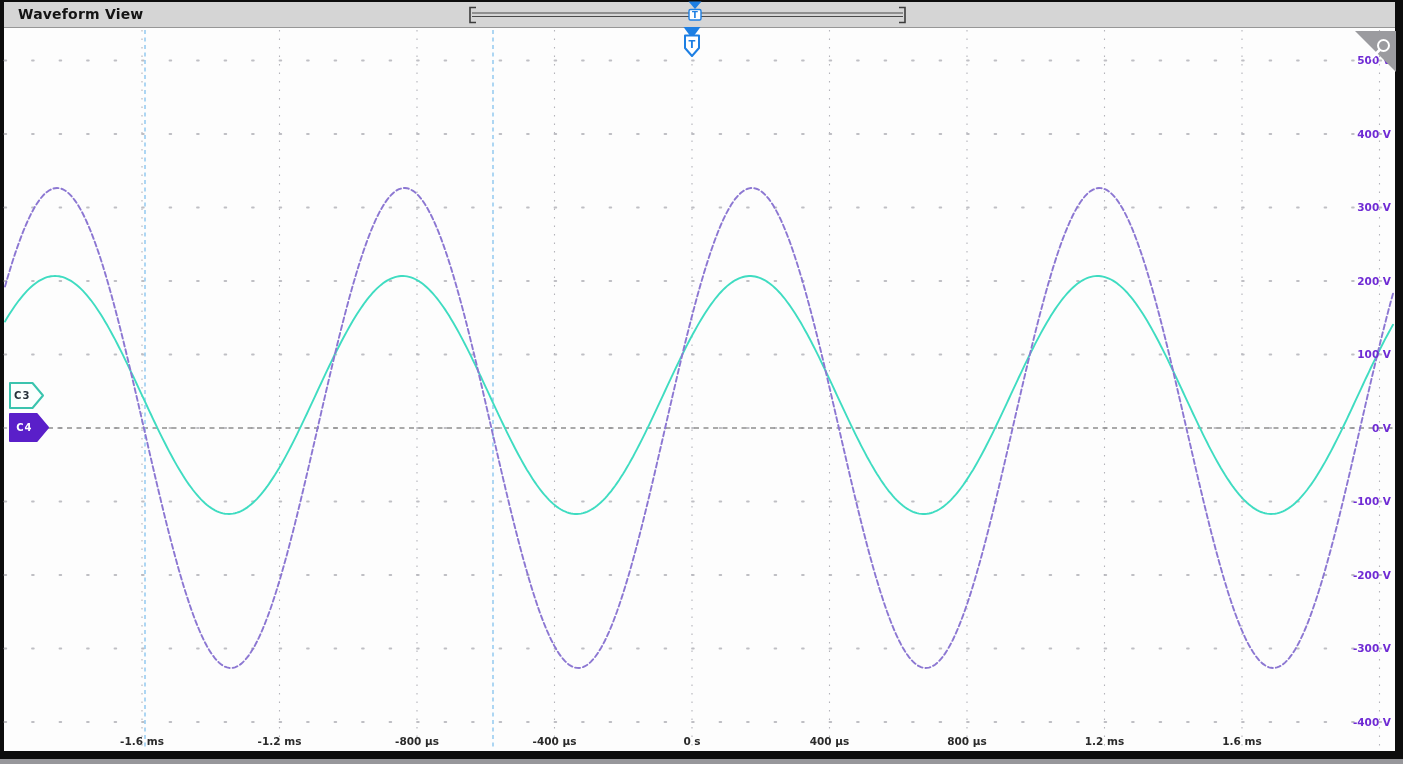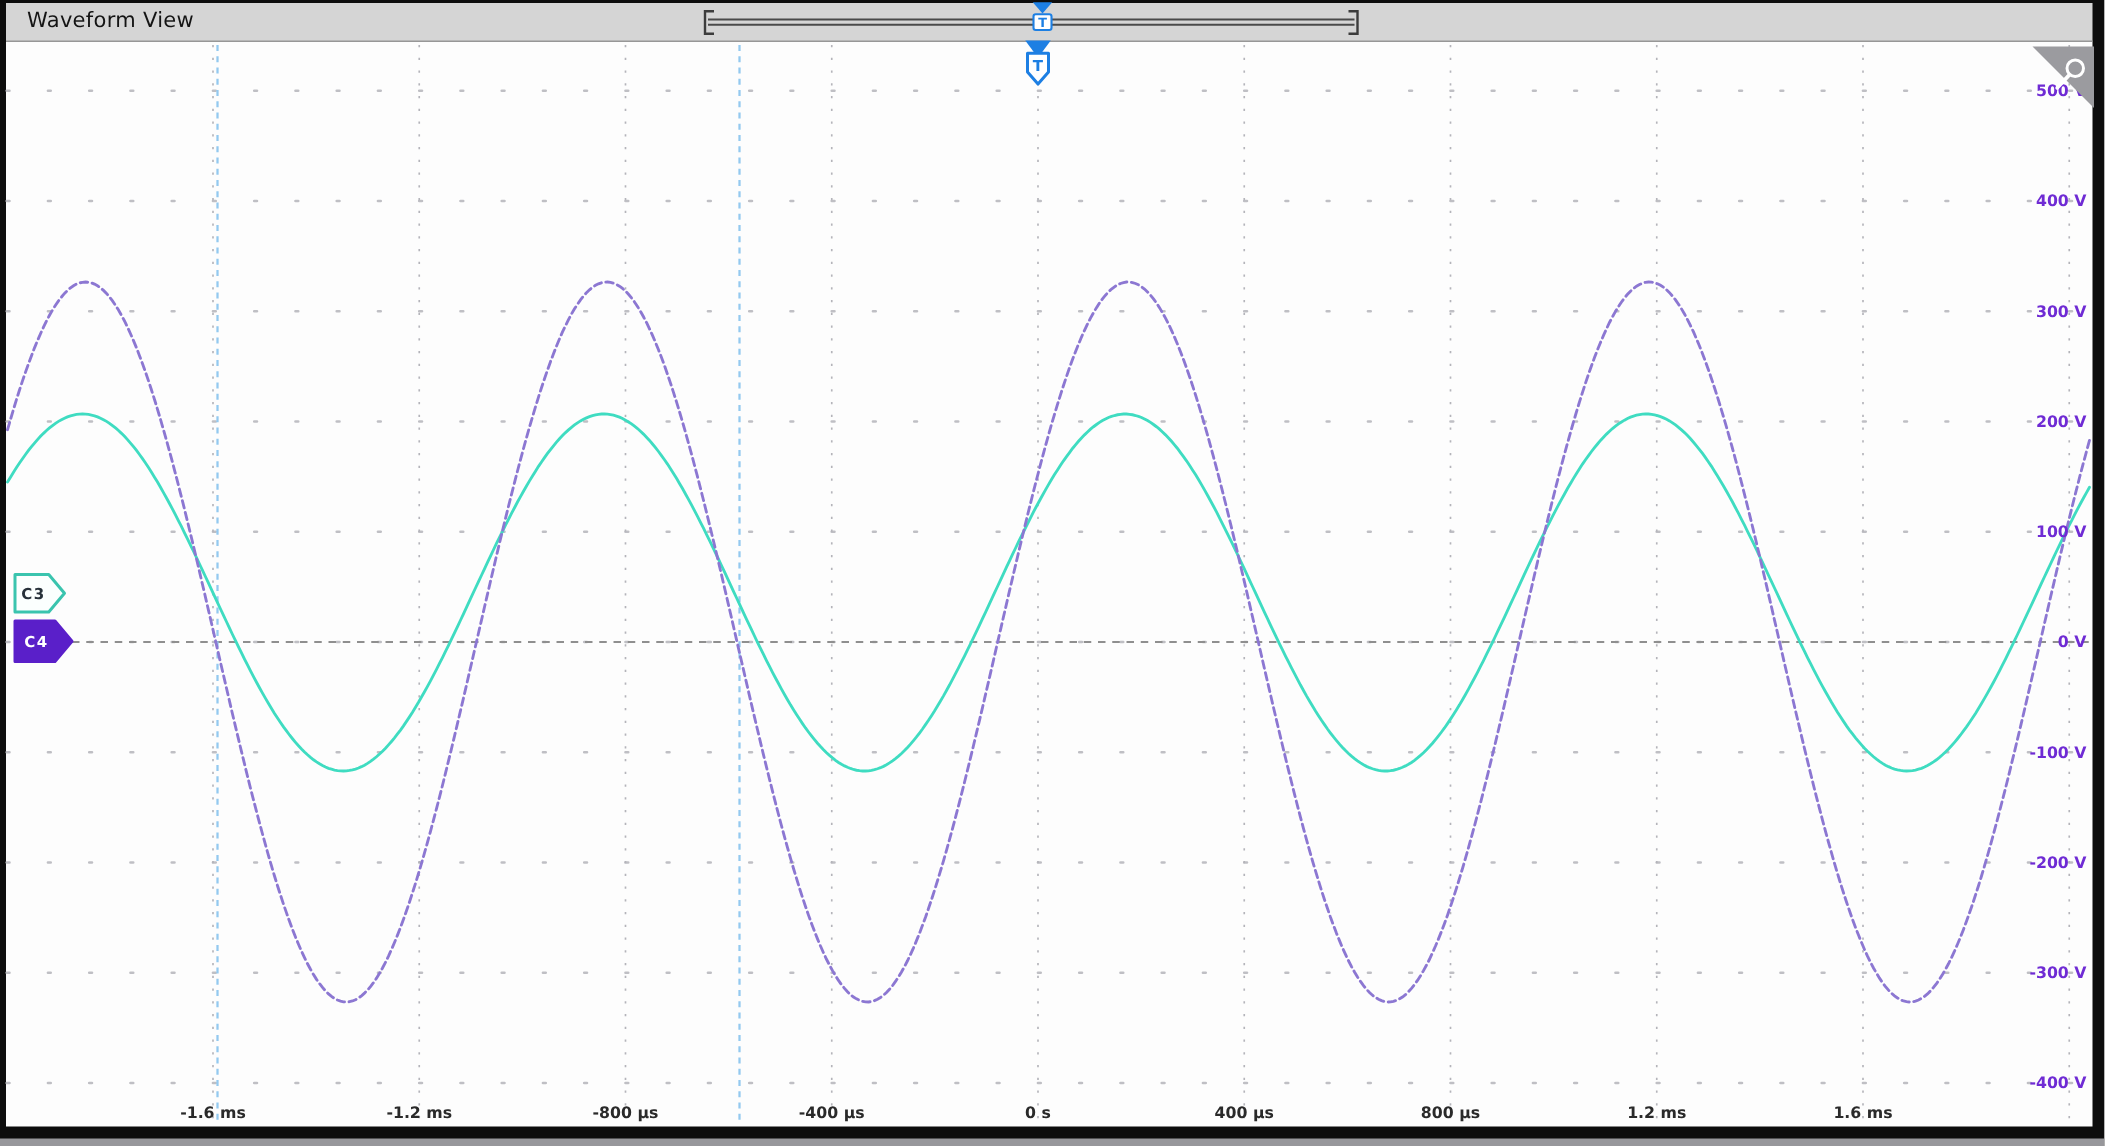--- a/index.html
+++ b/index.html
@@ -7,21 +7,21 @@
     position:relative;width:1403px;height:764px;
     background:#0d0d0d;overflow:hidden;
     font-family:"DejaVu Sans","Liberation Sans",sans-serif;
   }
   #titlebar{
     position:absolute;left:4px;top:2px;width:1391px;height:26px;
     background:#d5d5d5;border-bottom:1px solid #979797;box-sizing:border-box;
   }
   #titlebar .title{
     display:inline-block;padding-left:14px;line-height:25px;
-    font-size:14px;font-weight:400;color:#141414;letter-spacing:.2px;
+    font-size:14px;font-weight:700;color:#141414;letter-spacing:.2px;
   }
   #plotarea{
     position:absolute;left:4px;top:28px;width:1391px;height:723px;
     background:#fdfdfd;
   }
   #bottomstrip{
     position:absolute;left:0;bottom:0;width:1403px;height:5px;background:#97979b;
   }
   #scene{position:absolute;left:0;top:0;width:1403px;height:764px;}
   text{font-family:"DejaVu Sans","Liberation Sans",sans-serif;}

